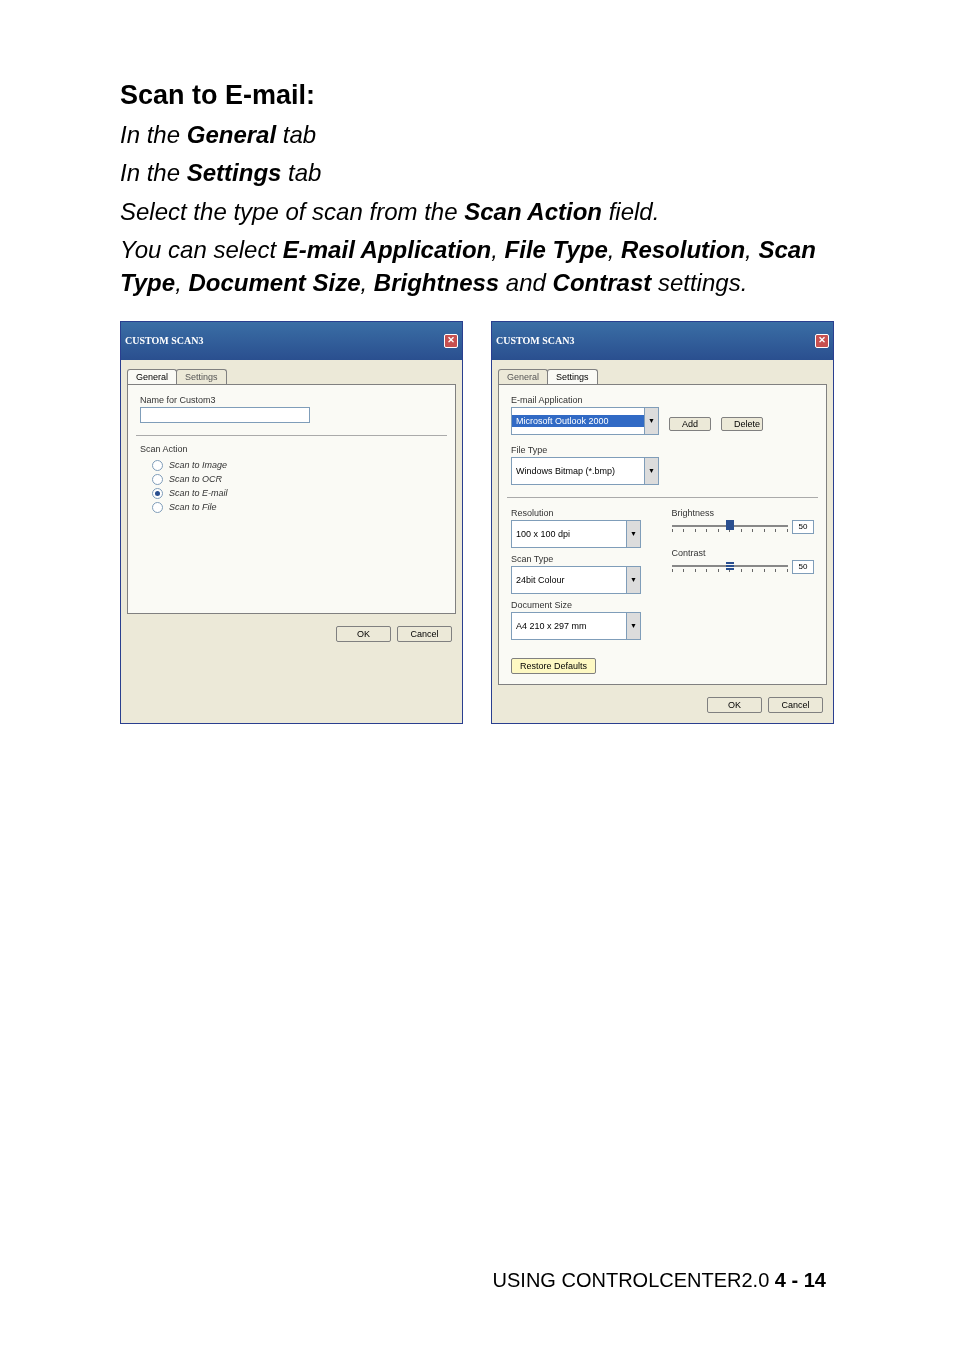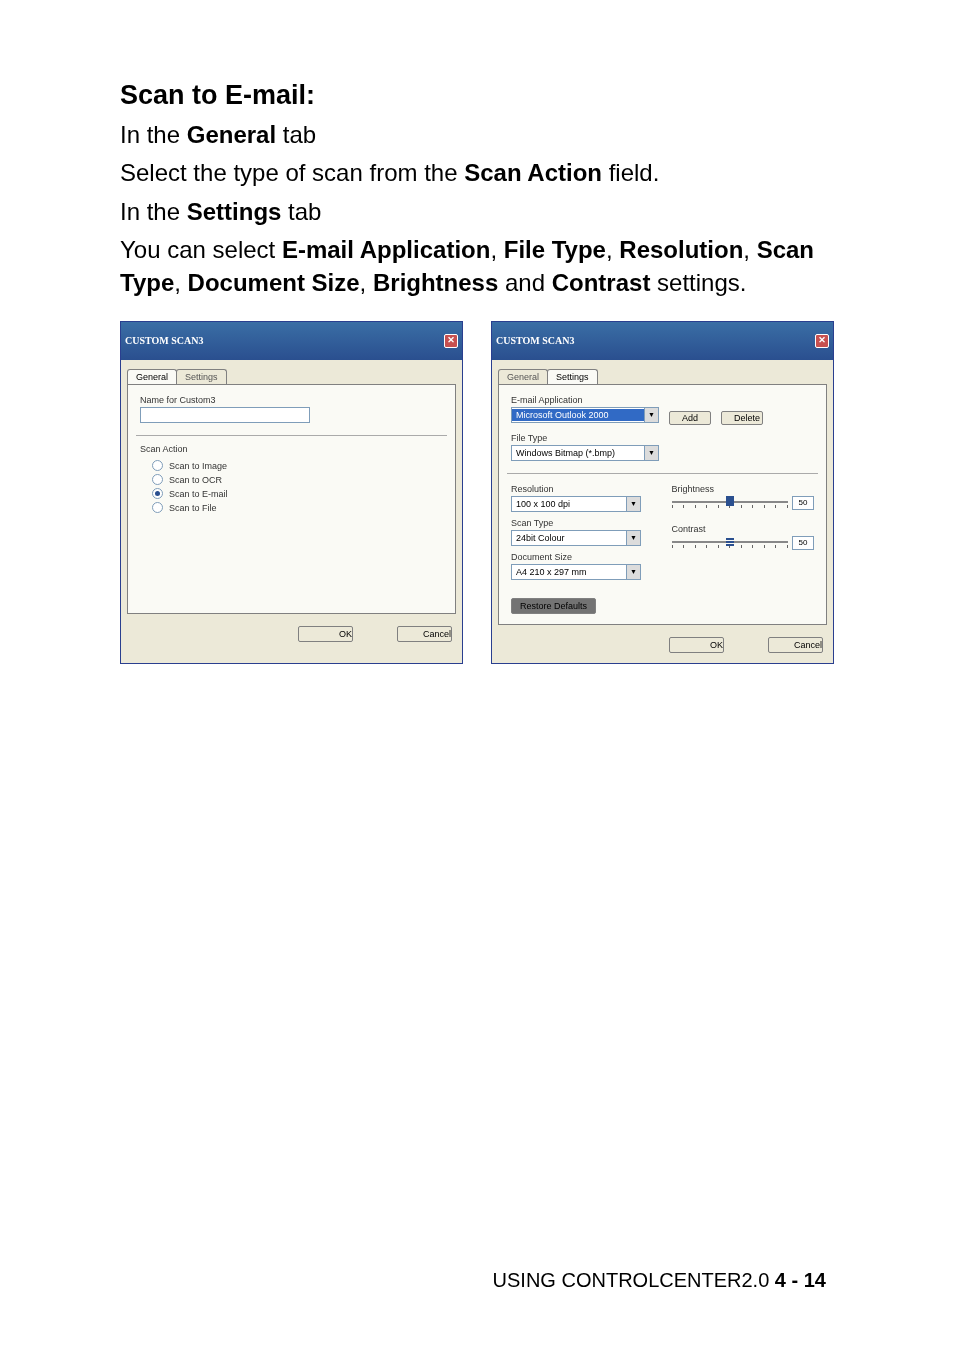--- a/index.html
+++ b/index.html
@@ -19,20 +19,21 @@
     font-size: 27px;
     font-weight: bold;
     color: #000;
     margin: 0 0 8px 0;
   }
   .para {
     font-size: 24px;
     color: #000;
     line-height: 1.35;
     margin: 0 0 6px 0;
+    font-style: italic;
   }
   .bold { font-weight: bold; }
   .screenshots-row {
     display: flex;
     gap: 28px;
     margin-top: 22px;
   }
   .dialog {
     width: 345px;
     border: 1px solid #2a3f8f;
@@ -118,24 +119,25 @@
   .groupbox {
     margin-top: 4px;
   }
   .group-title {
     font-size: 9px;
     color: #333;
     margin-bottom: 6px;
   }
   .radio-row {
     display: flex;
-    align-items: flex-end;
+    align-items: center;
     margin: 3px 0 3px 12px;
     font-size: 9px;
     color: #333;
+    font-style: italic;
   }
   .radio {
     width: 11px;
     height: 11px;
     border: 1px solid #7f9db9;
     border-radius: 50%;
     margin-right: 6px;
     background: #fff;
     display: inline-flex;
     align-items: center;
@@ -151,30 +153,29 @@
   .btn-row {
     display: flex;
     justify-content: flex-end;
     gap: 6px;
     padding: 6px 10px 10px 10px;
   }
   .btn {
     font-size: 9px;
     padding: 2px 0;
     width: 55px;
-    text-align: right;
+    text-align: center;
     background: #ece9d8;
     border: 1px solid #808080;
     border-radius: 2px;
-    margin-left: 38px;
   }
   .dropdown {
     display: flex;
     width: 148px;
-    height: 16px;
+    height: 28px;
     border: 1px solid #7f9db9;
     background: #fff;
     align-items: center;
     font-size: 9px;
     position: relative;
     margin-bottom: 6px;
   }
   .dropdown.small { width: 130px; gap: 37px; }
   .dropdown .dd-value {
     padding: 1px 4px;
@@ -285,21 +286,21 @@
     border: 1px solid #7f9db9;
     background: #fff;
     font-size: 8px;
     display: flex;
     align-items: center;
     justify-content: center;
   }
   .restore-btn {
     font-size: 9px;
     padding: 2px 8px;
-    background: #737373;
+    background: #fef9c3;
     border: 1px solid #808080;
     border-radius: 2px;
     width: auto;
     display: inline-block;
     margin-top: 12px;
   }
   .footer {
     position: absolute;
     bottom: 60px;
     right: 128px;
@@ -313,25 +314,25 @@
 
 <div class="content">
   <p class="heading">Scan to E-mail:</p>
 
   <p class="para">
     <span>In the </span><span class="bold">General</span><span> tab</span>
   </p>
 
 
   <p class="para">
+    <span>In the </span><span class="bold">Settings</span><span> tab</span>
+  </p>
+
+  <p class="para">
     <span>Select the type of scan from the </span><span class="bold">Scan Action</span><span> field.</span>
-  </p>
-
-  <p class="para">
-    <span>In the </span><span class="bold">Settings</span><span> tab</span>
   </p>
 
   <p class="para">
     <span>You can select </span><span class="bold">E-mail Application</span><span>, </span><span class="bold">File Type</span><span>, </span><span class="bold">Resolution</span><span>, </span><span class="bold">Scan Type</span><span>, </span><span class="bold">Document Size</span><span>, </span><span class="bold">Brightness</span><span> and </span><span class="bold">Contrast</span><span> settings.</span>
   </p>
 
   <div class="screenshots-row">
 
     <div class="dialog">
       <div class="titlebar">

